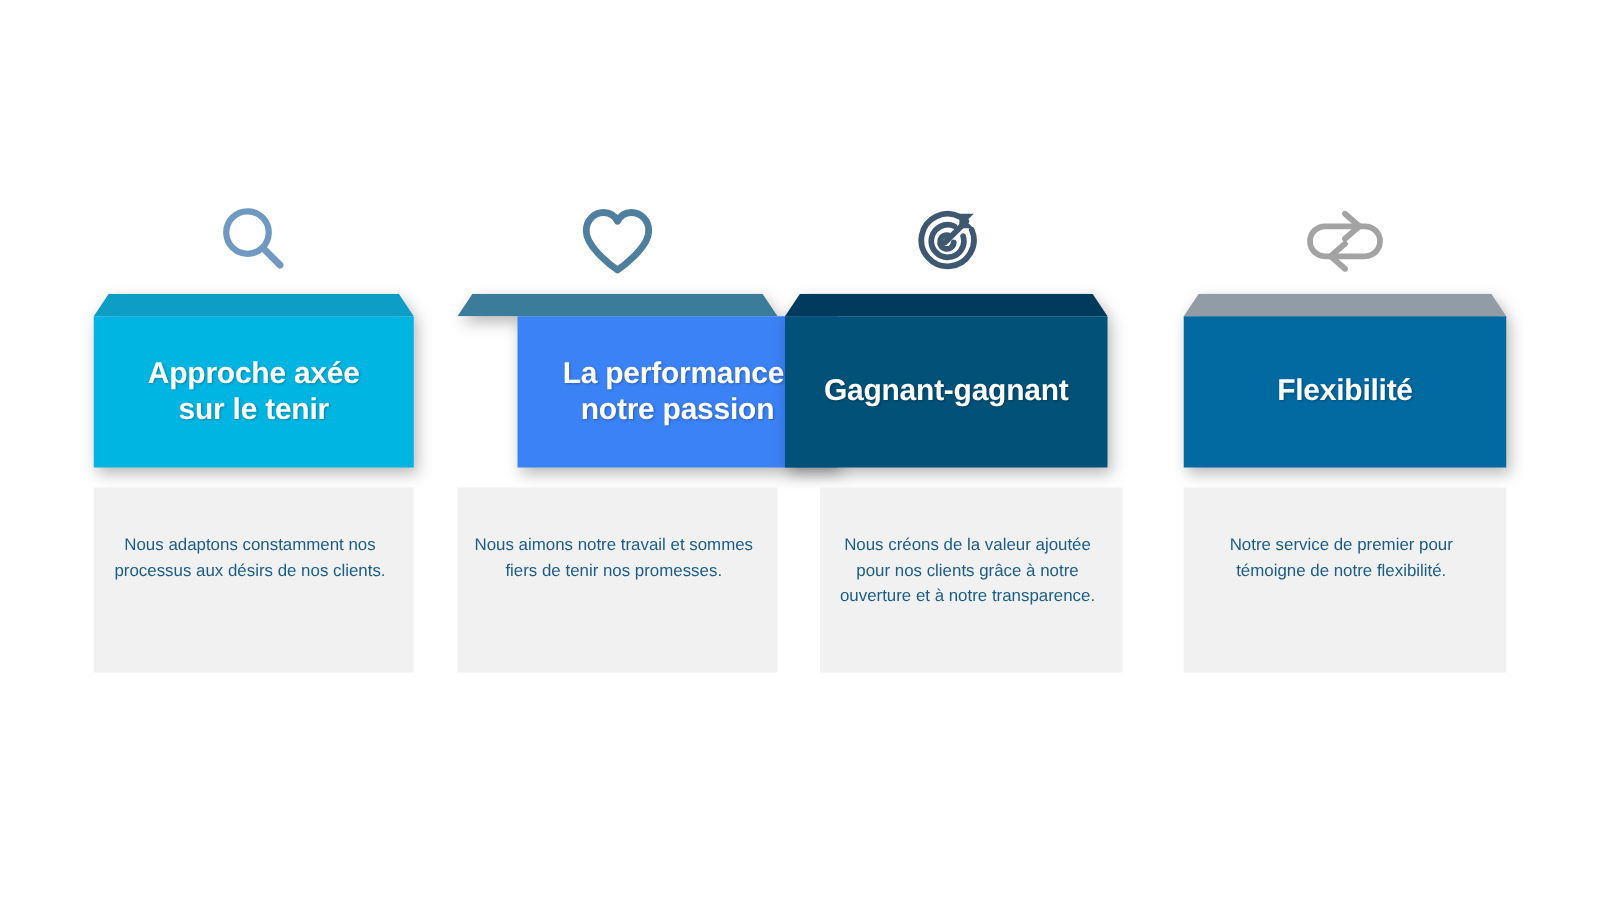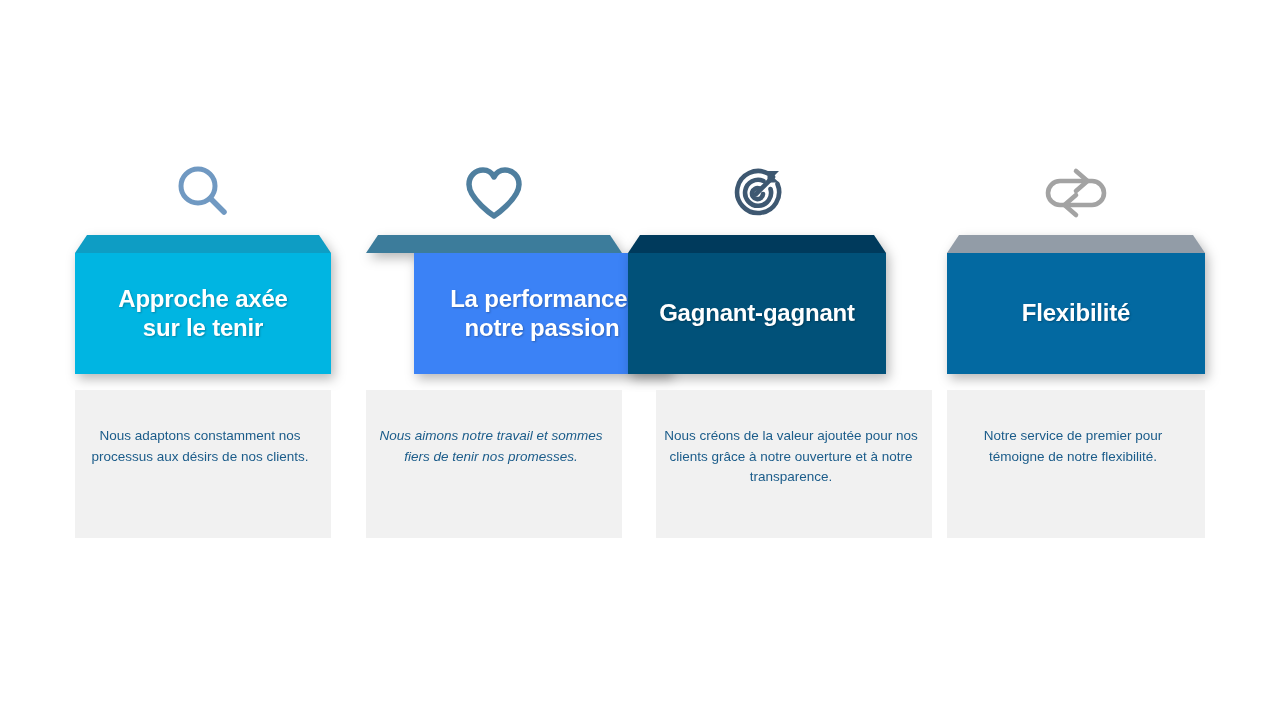--- a/index.html
+++ b/index.html
@@ -127,21 +127,21 @@
         <svg class="lid-shape" viewBox="0 0 256 18" preserveAspectRatio="none" aria-hidden="true">
           <polygon points="12,0 244,0 256,18 0,18" fill="#3c7c9b"></polygon>
         </svg>
       </div>
       <div class="body" style="background:#3b82f6;margin-left:48px;">
         <div class="title">La performance,
 notre passion</div>
       </div>
     </div>
   </div>
-  <div class="desc-panel" style="left:366px; width:256px;font-style:italic;">
+  <div class="desc-panel" style="left:366px; width:256px;">
     <div class="desc-text">Nous aimons notre travail et sommes fiers de tenir nos promesses.</div>
   </div>
 
   <div class="card" style="left:628px; width:258px;">
     <div class="icon-zone">
       <svg width="72" height="72" viewBox="0 0 72 72" aria-hidden="true">
         <path d="M47 16.5 A21 21 0 1 0 56.5 27" fill="none" stroke="#3e5871" stroke-width="4.6" stroke-linecap="round"></path>
         <path d="M42.5 24 A13 13 0 1 0 49.5 32" fill="none" stroke="#3e5871" stroke-width="4.6" stroke-linecap="round"></path>
         <path d="M38.5 31.5 A5.5 5.5 0 1 0 42 37" fill="none" stroke="#3e5871" stroke-width="4.6" stroke-linecap="round"></path>
         <path d="M35 37 L52 20" stroke="#3e5871" stroke-width="4.6" stroke-linecap="round"></path>
@@ -152,21 +152,21 @@
       <div class="lid">
         <svg class="lid-shape" viewBox="0 0 258 18" preserveAspectRatio="none" aria-hidden="true">
           <polygon points="12,0 246,0 258,18 0,18" fill="#003a5c"></polygon>
         </svg>
       </div>
       <div class="body" style="background:#015179;">
         <div class="title">Gagnant-gagnant</div>
       </div>
     </div>
   </div>
-  <div class="desc-panel" style="left:656px; width:276px;">
+  <div class="desc-panel" style="left:656px; width:242px;">
     <div class="desc-text">Nous créons de la valeur ajoutée pour nos clients grâce à notre ouverture et à notre transparence.</div>
   </div>
 
   <div class="card" style="left:947px; width:258px;">
     <div class="icon-zone">
       <svg width="72" height="72" viewBox="0 0 72 72" aria-hidden="true">
         <path d="M45 24 L20 24 A12 12 0 0 0 20 48 L25 48" fill="none" stroke="#a3a3a3" stroke-width="4.6" stroke-linecap="round"></path>
         <path d="M27 48 L52 48 A12 12 0 0 0 52 24 L47 24" fill="none" stroke="#a3a3a3" stroke-width="4.6" stroke-linecap="round"></path>
         <path d="M36 14 L47.5 24 L36 34" fill="none" stroke="#a3a3a3" stroke-width="4.6" stroke-linecap="round" stroke-linejoin="round"></path>
         <path d="M36 38 L24.5 48 L36 58" fill="none" stroke="#a3a3a3" stroke-width="4.6" stroke-linecap="round" stroke-linejoin="round"></path>

